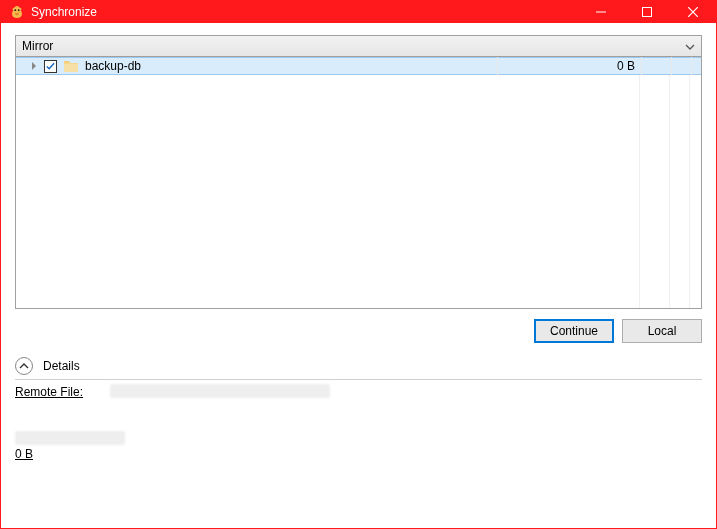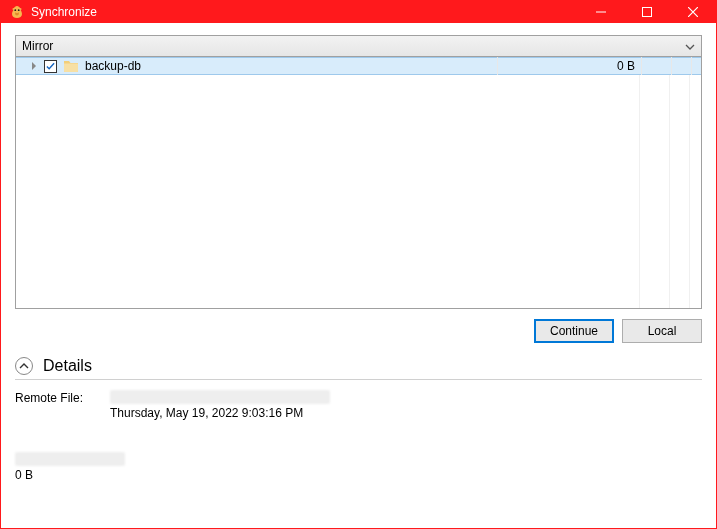--- a/index.html
+++ b/index.html
@@ -76,30 +76,31 @@
   width: 80px; height: 24px; font-size: 12px;
   background: #e9e9e9; border: 1px solid #adadad;
   display: flex; align-items: center; justify-content: center;
 }
 .btn.primary { border: 2px solid #0078d7; background: #e9e9e9; }
 
 .details-header {
   display: flex; align-items: center; gap: 10px;
   margin-top: 14px; padding-bottom: 4px;
   border-bottom: 1px solid #d0d0d0;
-  font-size: 16px;
+  font-size: 12px;
 }
 .details-toggle {
   width: 18px; height: 18px; border: 1px solid #888; border-radius: 50%;
   display: flex; align-items: center; justify-content: center;
 }
 .details-grid {
-  margin-top: 10px; font-size: 12px;
+  margin-top: 4px; font-size: 12px;
   display: grid; grid-template-columns: 95px 1fr;
   row-gap: 12px;
+  text-decoration: underline;
 }
 .details-grid .label { padding-top: 1px; }
 .details-grid .stack { display: flex; flex-direction: column; gap: 2px; }
 .redacted {
   width: 220px; height: 14px; background: #eeeeee;
   filter: blur(1px); border-radius: 2px;
 }
 .redacted.sm { width: 110px; }
 .spacer { height: 8px; }
 </style>
@@ -195,21 +196,20 @@
             <path d="M1 5l4-4 4 4" fill="none" stroke="#333" stroke-width="1.4"></path>
           </svg>
       </span>
       <span>Details</span>
     </div>
 
     <div class="details-grid">
       <div class="label">Remote File:</div>
       <div class="stack">
         <div class="redacted"></div>
-        <div>Thursday, May 19, 2022 9:03:16 PM</div>
       </div>
 
       <div class="spacer"></div>
         <div class="spacer"></div>
 
       <div class="stack">
         <div class="redacted sm"></div>
         <div>0 B</div>
       </div>
     </div>

